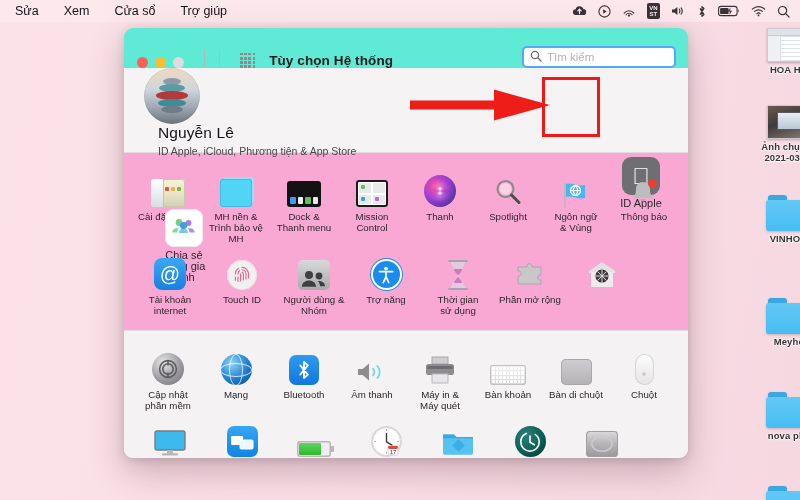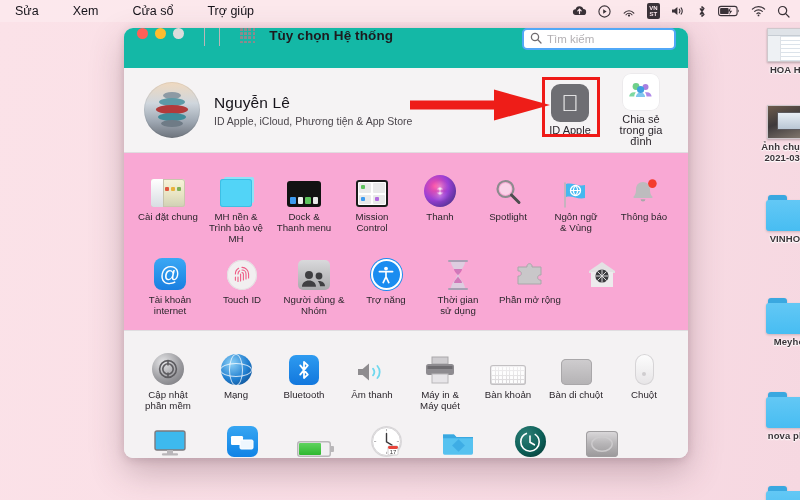--- a/index.html
+++ b/index.html
@@ -12,21 +12,21 @@
   }
 
   
   #menubar {
     position: absolute; left: 0; top: 0; width: 800px; height: 22px;
     background: rgba(252,232,237,0.92);
     display: flex; align-items: center;
     padding: 0 6px 0 4px;
     font-size: 12.5px; color: #16131a;
   }
-  .mb-left { display: flex; align-items: center; gap: 12px; }
+  .mb-left { display: flex; align-items: center; gap: 3px; }
   .mb-item { padding: 0 11px; line-height: 22px; white-space: nowrap; }
   .mb-right { margin-left: auto; display: flex; align-items: center; gap: 11px; padding-right: 4px; }
   .mb-ico { display: inline-flex; align-items: center; justify-content: center; }
 
   
   .desk-item {
     position: absolute; width: 74px; text-align: center;
     left: 752px;
   }
   .desk-label {
@@ -57,21 +57,21 @@
      background: linear-gradient(180deg,#63c8f5 0%, #47bdf2 100%); border-radius: 3px; }
 
   
   #prefs-window {
     position: absolute; left: 124px; top: 28px; width: 564px; height: 430px;
     background: #f4f2f3; border-radius: 9px;
     box-shadow: 0 14px 34px rgba(90,55,70,.30), 0 2px 8px rgba(90,55,70,.18);
     overflow: hidden;
   }
   #titlebar {
-    height: 40px; background: #14b8a6; display: flex; align-items: flex-start;
+    height: 40px; background: #5eead4; display: flex; align-items: flex-end;
     padding: 0 12px 0 13px; position: relative;
   }
   .lights { display: flex; gap: 7px; align-items: center; }
   .light { width: 11px; height: 11px; border-radius: 50%; }
   .light.red { background: #ff5f57; }
   .light.yellow { background: #febc2e; }
   .light.gray { background: #dcdcdc; }
   .navs { display: flex; gap: 14px; margin-left: 20px; color: #b9b6b8; }
   .chev { width: 9px; height: 9px; border-left: 1.7px solid #b9b6b8; border-bottom: 1.7px solid #b9b6b8; }
   .chev.left { transform: rotate(45deg); }
@@ -82,22 +82,22 @@
   #win-title { margin-left: 14px; font-size: 13.5px; font-weight: 700; color: #1d1a1e; letter-spacing: .1px; }
   #search-box {
     margin-left: auto; width: 154px; height: 22px; border-radius: 5px;
     background: #fff; border: 2px solid #52a8f7; display: flex; align-items: center;
     padding: 0 6px; gap: 5px;
   }
   #search-box .sph { font-size: 11.5px; color: #b3b0b3; }
 
   
   #account-row {
-    height: 84px; background: #f5f3f4; display: flex; align-items: center;
-    padding: 0 16px 0 20px; position: relative;
+    height: 84px; background: #f5f3f4; display: flex; 
+    padding: 0 16px 0 20px; position: relative; flex-direction: column;
   }
   #avatar {
     width: 56px; height: 56px; border-radius: 50%; overflow: hidden; flex: none;
     background: linear-gradient(180deg,#f0d9bf 0%, #cfd6dd 38%, #9fa8b3 70%, #6d737c 100%);
     position: relative; box-shadow: inset 0 0 0 1px rgba(0,0,0,.06);
   }
   #avatar .st { position: absolute; left: 50%; transform: translateX(-50%); border-radius: 50%; }
   #avatar .s1 { top: 10px; width: 18px; height: 7px; background: #8d9aa4; }
   #avatar .s2 { top: 16px; width: 26px; height: 8px; background: #5d9aa6; }
   #avatar .s3 { top: 23px; width: 32px; height: 9px; background: #b23a3a; }

